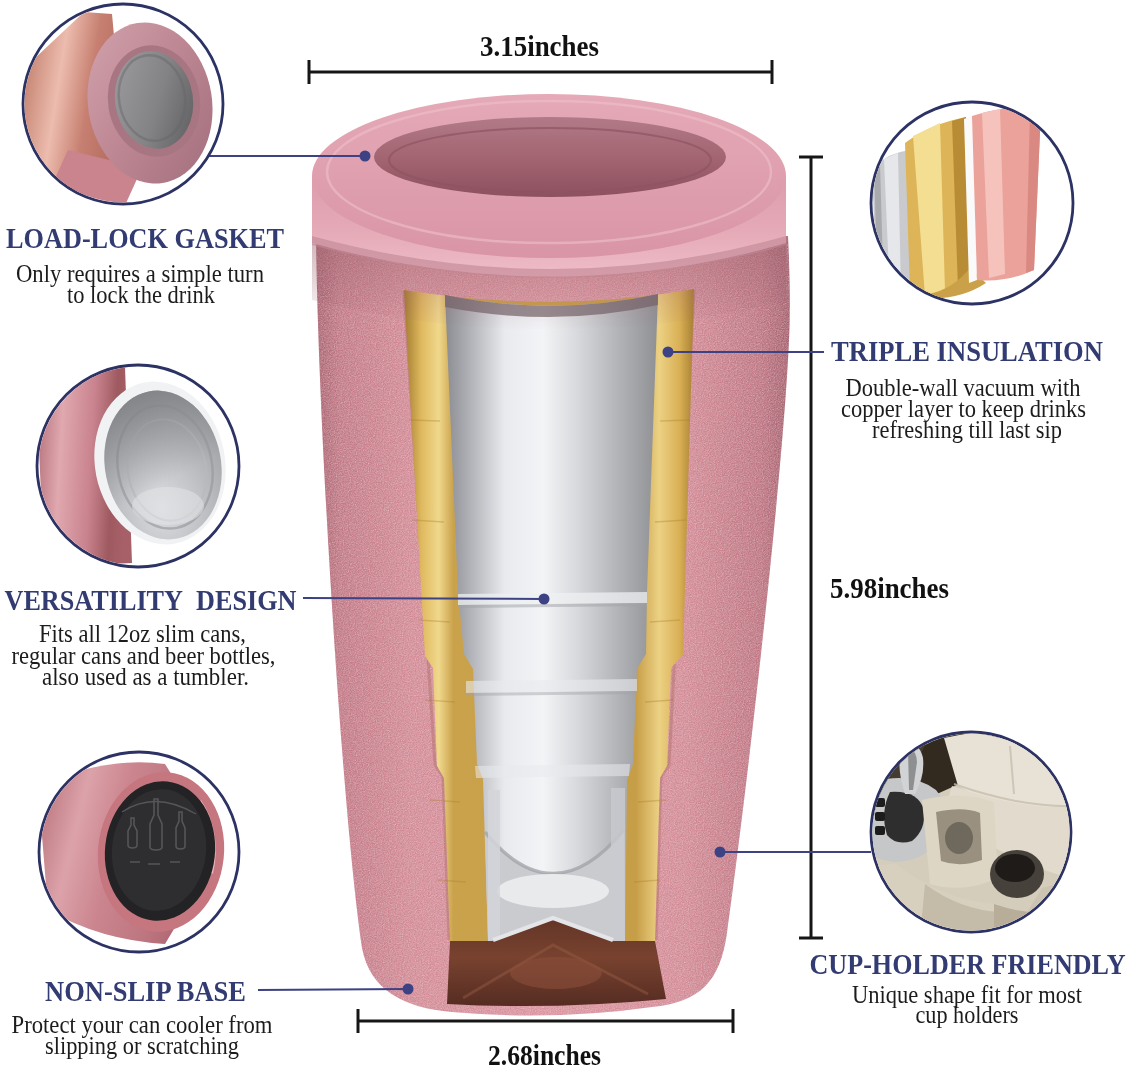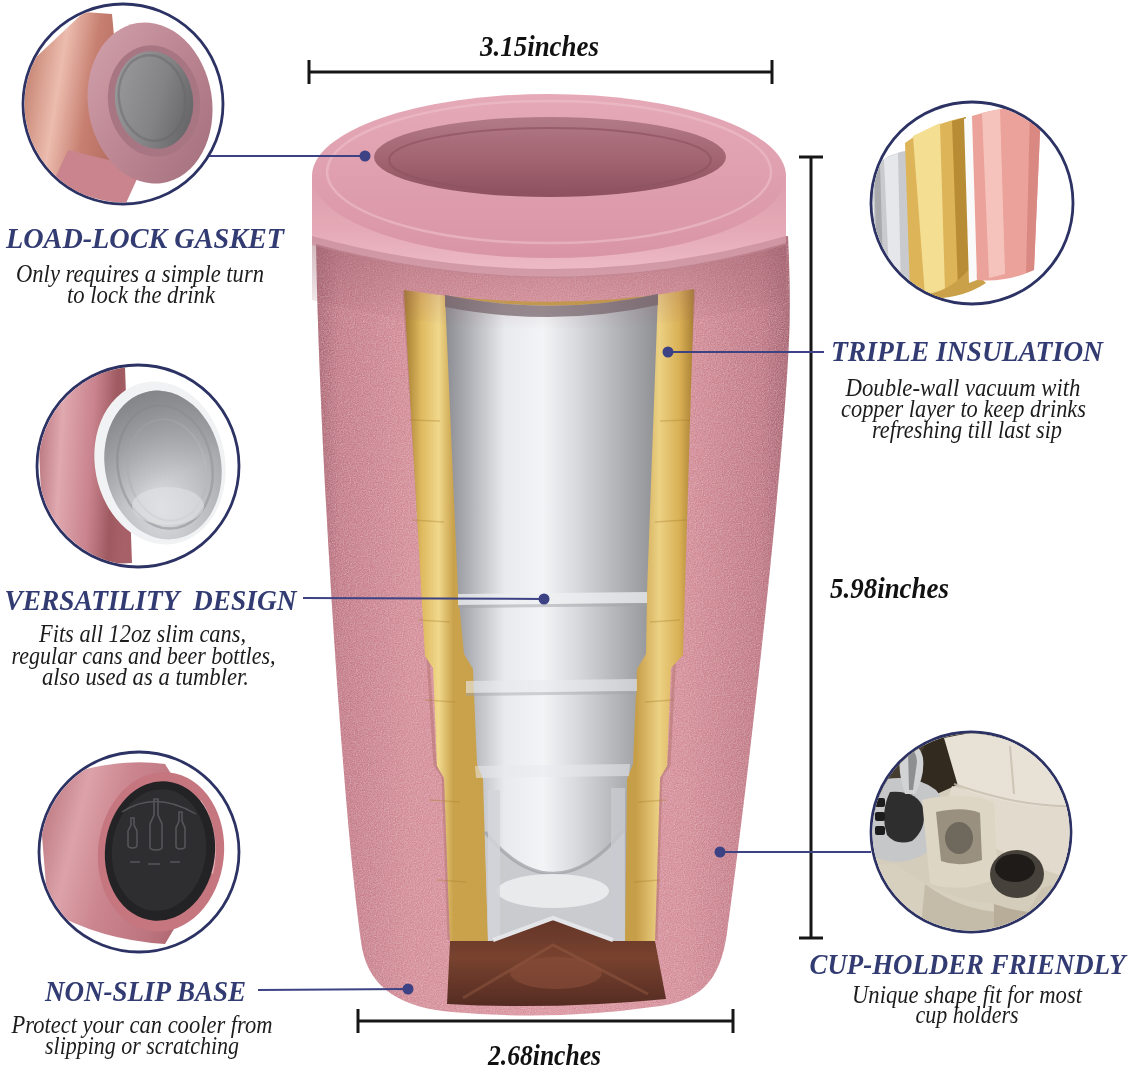--- a/index.html
+++ b/index.html
@@ -1,16 +1,16 @@
 <!DOCTYPE html>
 <html><head>
 <meta charset="utf-8">
 <style>
 html,body{margin:0;padding:0;background:#fff;}
-#stage{position:relative;width:1133px;height:1068px;background:#fff;overflow:hidden;font-family:"Liberation Serif",serif;font-style:italic;}
+#stage{position:relative;width:1133px;height:1068px;background:#fff;overflow:hidden;font-family:"Liberation Serif",serif;}
 svg{position:absolute;left:0;top:0;}
 </style>
 </head>
 <body>
 <div id="stage">
 <svg width="1133" height="1068" viewBox="0 0 1133 1068">
 <defs>
 <linearGradient id="bodyg" x1="0" y1="0" x2="1" y2="0">
  <stop offset="0" stop-color="#a86370"></stop>
  <stop offset="0.05" stop-color="#c17885"></stop>

